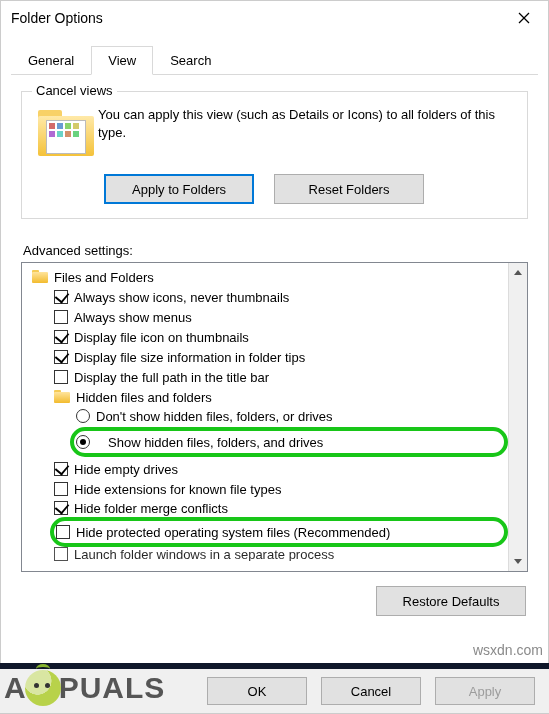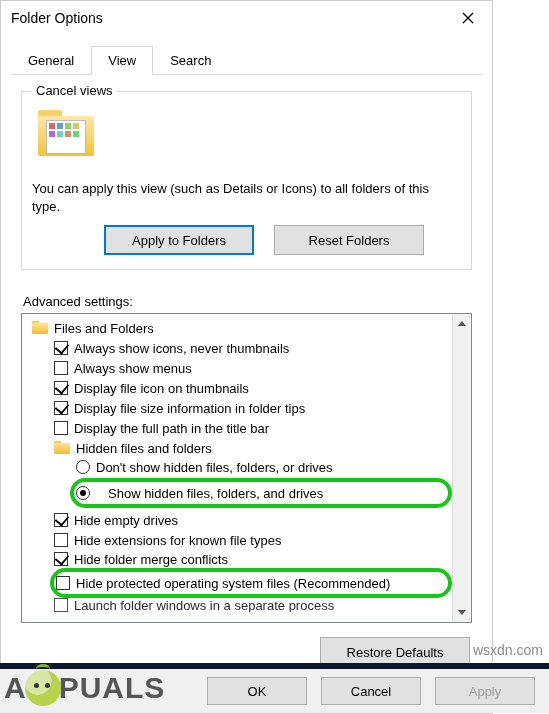--- a/index.html
+++ b/index.html
@@ -1,27 +1,27 @@
 <!DOCTYPE html>
 <html><head>
 <meta charset="utf-8">
 <style>
   * { box-sizing: border-box; font-family: "Segoe UI", Tahoma, sans-serif; }
   body { margin: 0; background: #fff; width: 549px; height: 714px; position: relative; overflow: hidden; }
-  .dialog { width: 493px; height: 714px; background: #fff; border: 1px solid #ccc; }
+  .dialog { width: 549px; height: 714px; background: #fff; border: 1px solid #ccc; }
   .titlebar { display: flex; align-items: center; justify-content: space-between; height: 34px; padding: 0 4px 0 10px; }
   .title { font-size: 14px; color: #000; }
   .close { width: 40px; height: 28px; display:flex; align-items:center; justify-content:center; font-size: 16px; color:#000; cursor:pointer; }
   .tabs { display:flex; align-items:flex-end; border-bottom:1px solid #d9d9d9; margin: 10px 10px 0 10px; }
   .tab { padding: 6px 16px; font-size:13px; border:1px solid transparent; position:relative; top:1px; cursor:pointer; color:#000; }
   .tab.active { border:1px solid #d9d9d9; border-bottom:1px solid #fff; background:#fff; }
   .panel { padding: 10px 20px 0 20px; }
   .group { border:1px solid #d9d9d9; padding: 14px 10px 14px 10px; margin-top: 6px; position:relative; }
   .group-title { position:absolute; top:-9px; left:10px; background:#fff; padding:0 4px; font-size:13px; }
-  .fv-row { display:flex; align-items:flex-start; gap:16px;flex-direction:column; }
+  .fv-row { display:flex; align-items:flex-start; gap:0; }
   .folder-icon { width:56px; height:56px; position:relative; margin:2px 4px 0 6px; }
   .folder-back { position:absolute; left:0; top:8px; width:56px; height:40px; background:linear-gradient(#ffe9a8,#f4c23a); border-radius:2px; }
   .folder-tab { position:absolute; left:0; top:2px; width:24px; height:10px; background:#f8d167; border-radius:2px 2px 0 0; }
   .folder-sheet { position:absolute; left:8px; top:12px; width:40px; height:34px; background:#fff; border:1px solid #bbb; }
   .sheet-cells { position:absolute; left:11px; top:15px; width:34px; display:flex; flex-wrap:wrap; gap:2px;}
   .cell{width:6px;height:6px;}
   .fv-text { flex:1; font-size:13px; line-height:1.35; color:#000; padding-right:6px; }
   .fv-buttons { display:flex; gap:20px; margin-top:10px; margin-left:72px; }
   .btn { height:30px; min-width:150px; background:#e1e1e1; border:1px solid #adadad; font-size:13px; display:flex; align-items:center; justify-content:center; cursor:pointer; }
   .btn.focus { border:2px solid #0078d7; }

